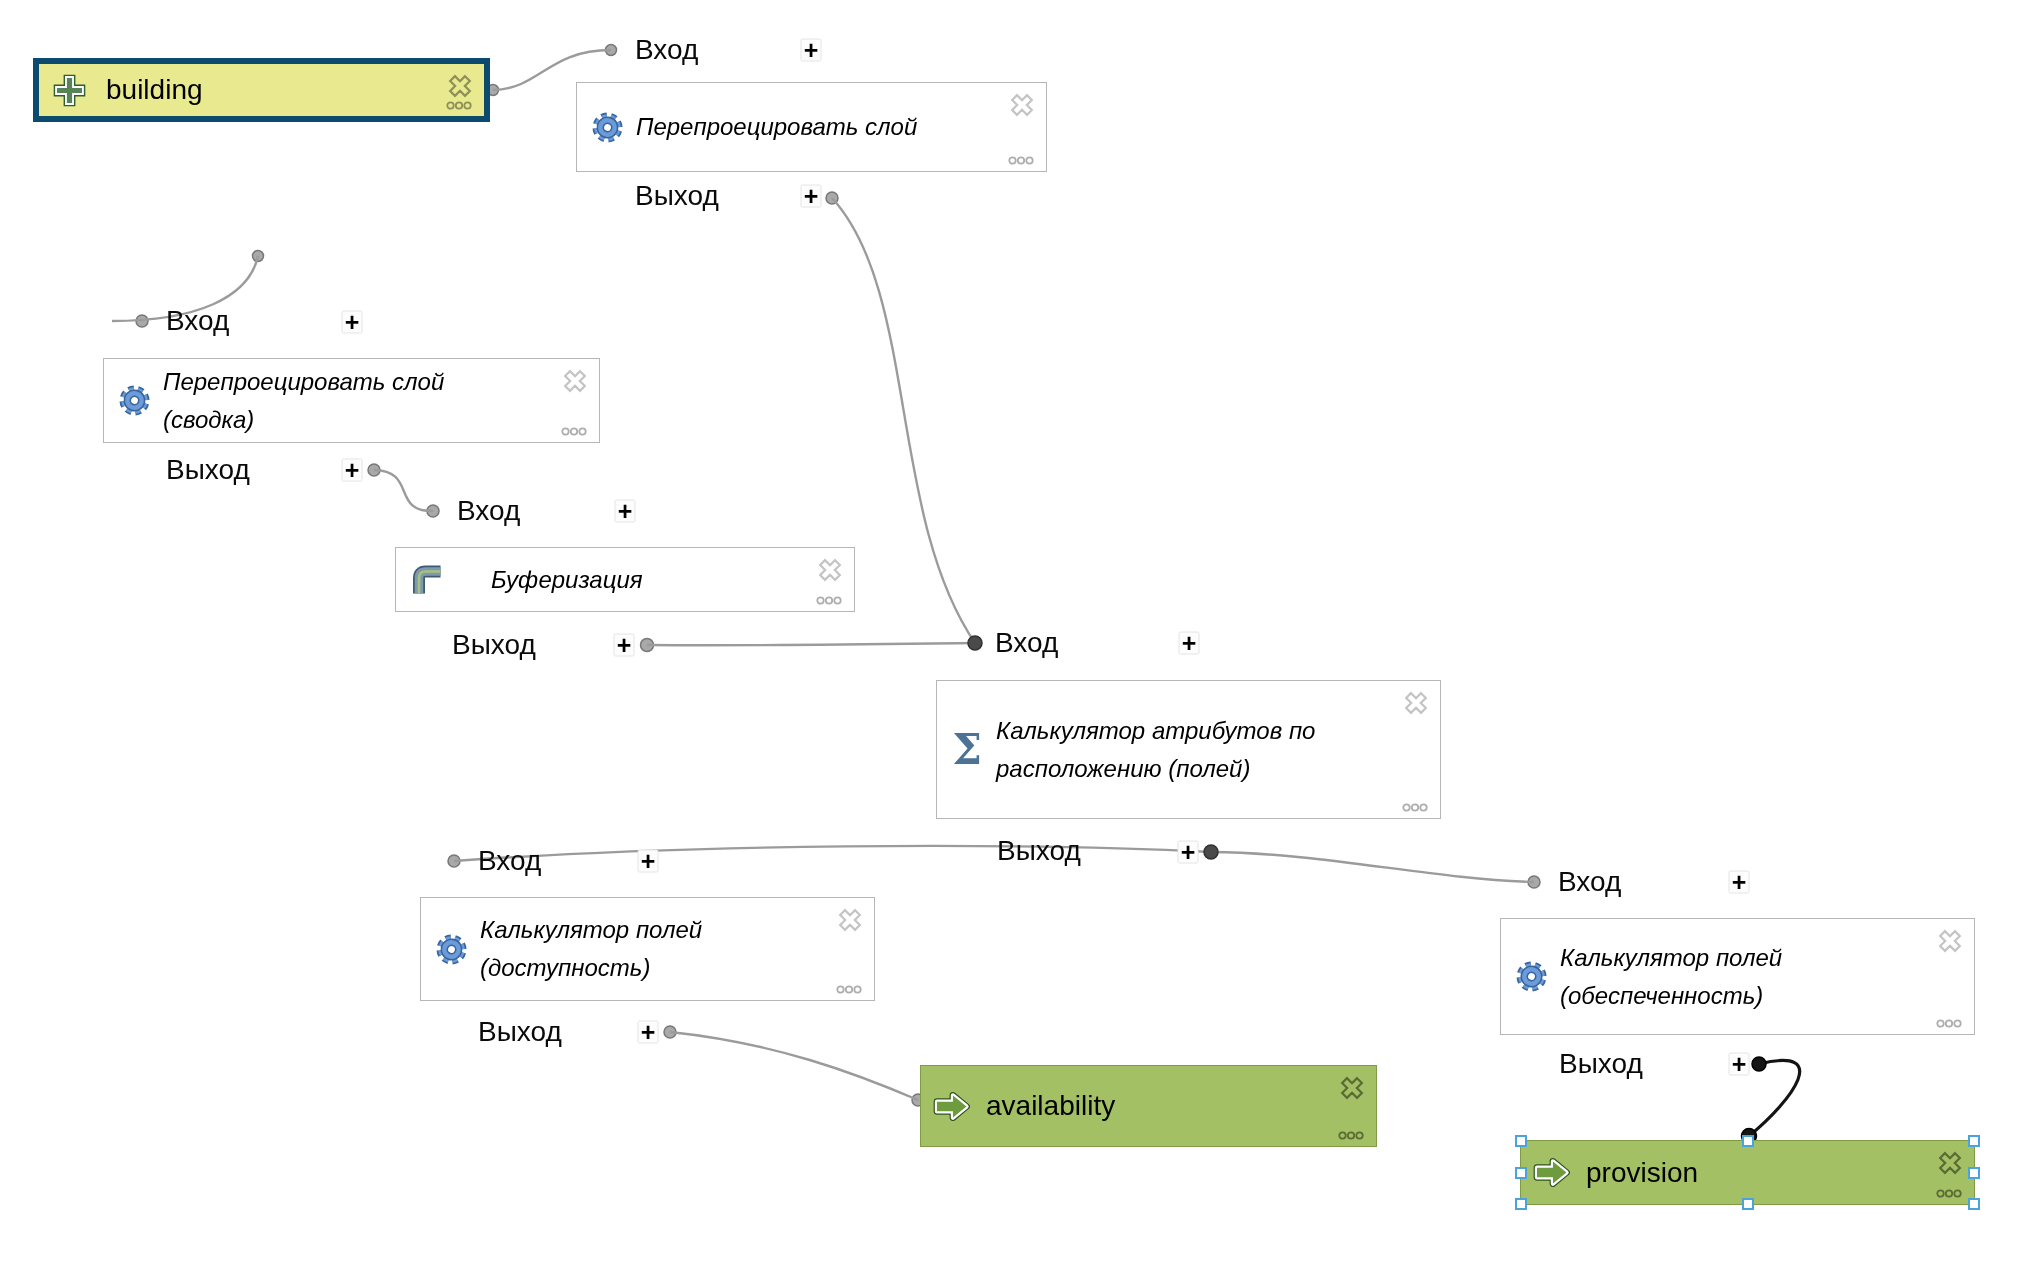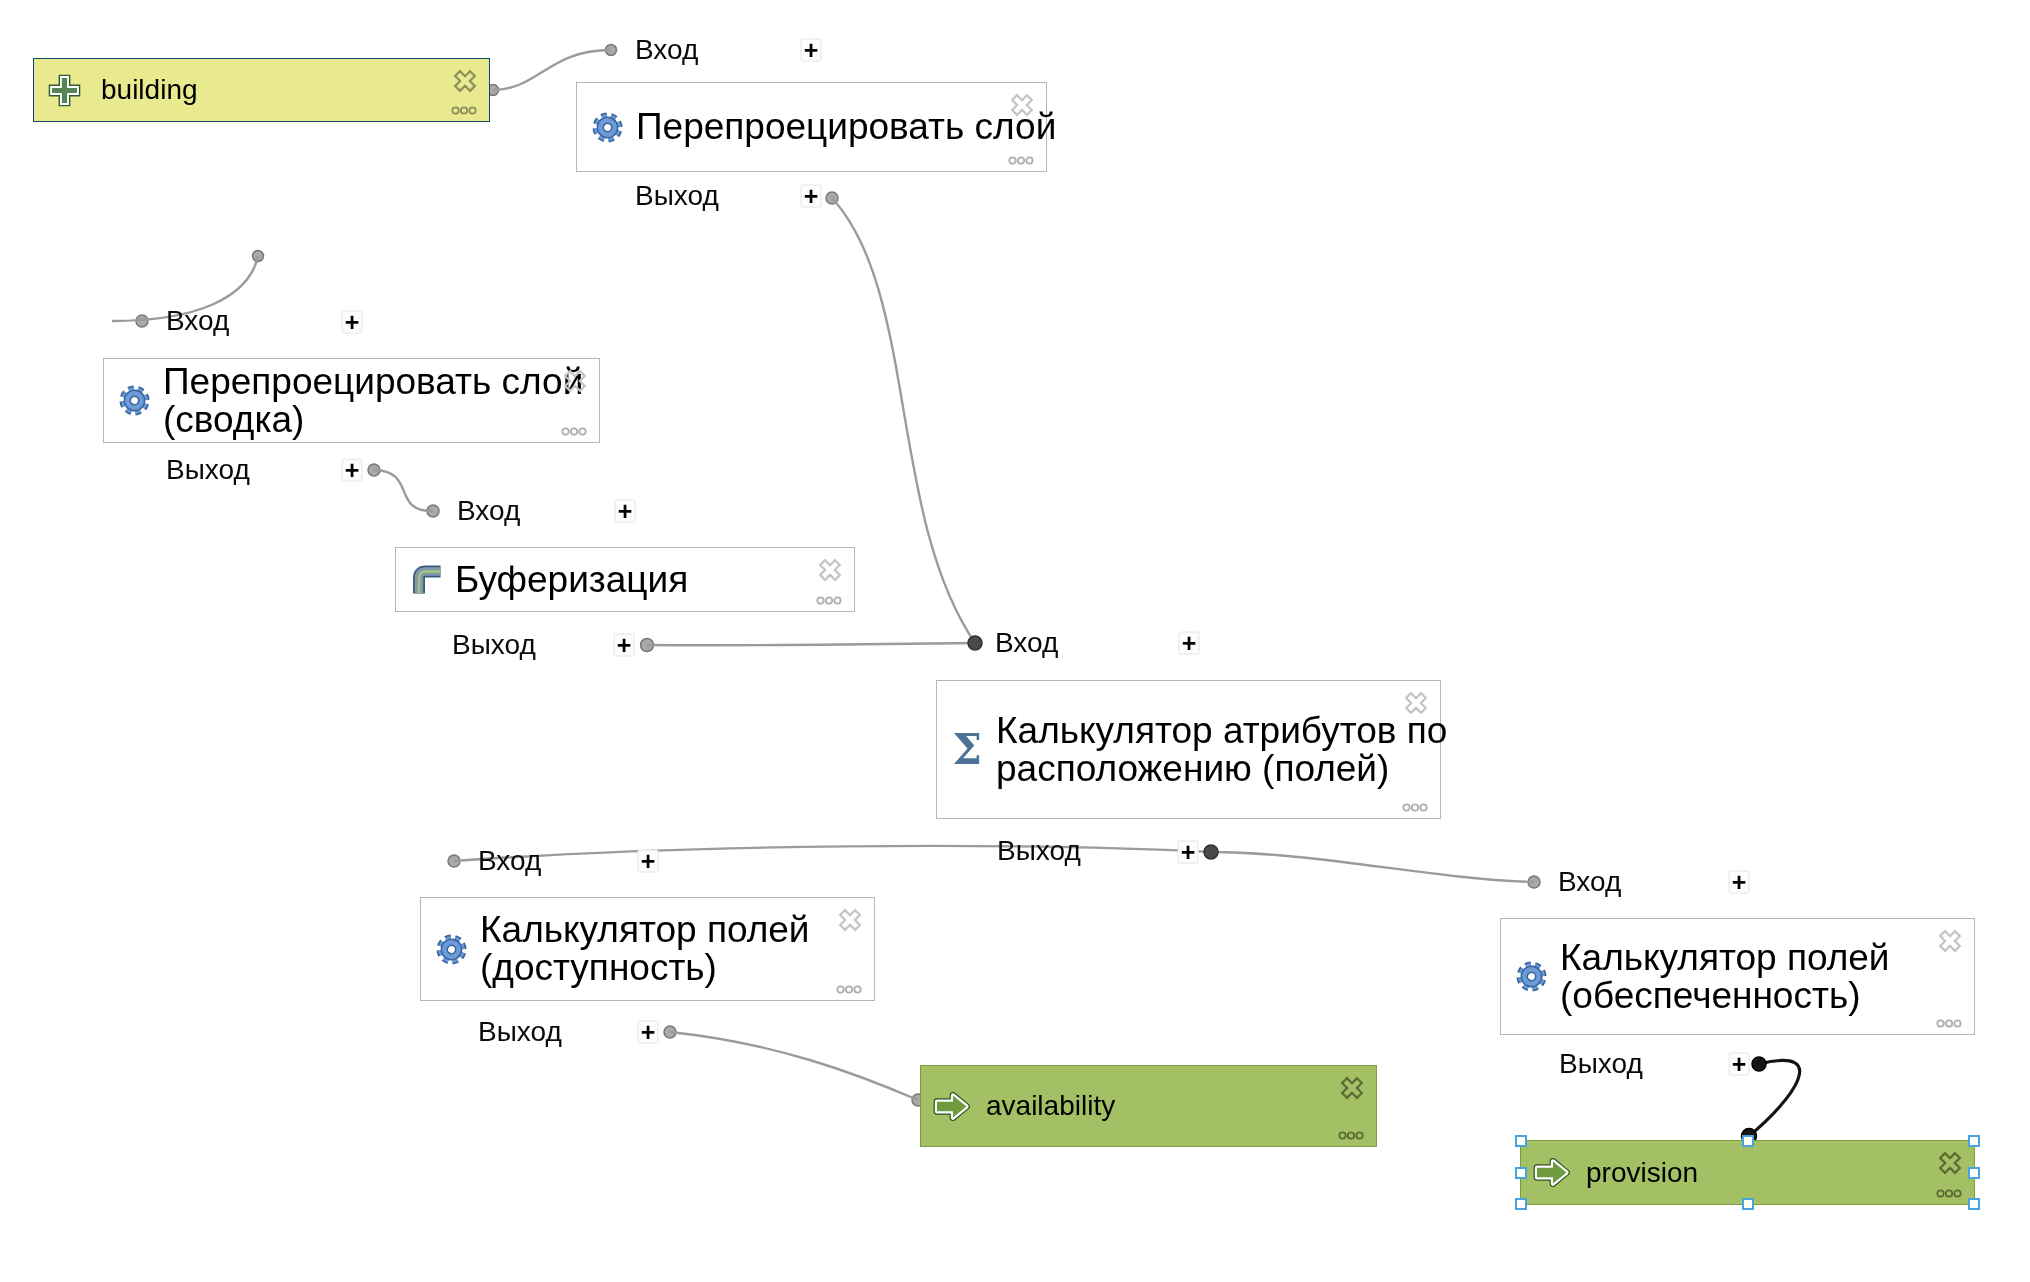--- a/index.html
+++ b/index.html
@@ -3,31 +3,31 @@
 <meta charset="utf-8">
 <title>Model Designer Canvas</title>
 <style>
   html,body{margin:0;padding:0;background:#ffffff;}
   #canvas{
     position:relative;width:2030px;height:1282px;background:#ffffff;overflow:hidden;
     font-family:"Liberation Sans", sans-serif;
   }
   #links-layer{position:absolute;left:0;top:0;}
   .node{position:absolute;box-sizing:border-box;display:flex;align-items:center;}
-  .node-input{background:#e9e98f;border:1px solid #0c4a6e;}
+  .node-input{background:#e9e98f;border:6px solid #0c4a6e;}
   .node-algorithm{background:#ffffff;border:1px solid #b6b6b6;}
   .node-output{background:#a3c064;border:1px solid #7f9c45;}
   .node-icon{flex:0 0 auto;display:flex;align-items:center;justify-content:center;}
   .node-input .node-icon{margin-left:14px;}
   .node-algorithm .node-icon{width:42px;margin-left:9px;}
   .node-output .node-icon{margin-left:12px;}
   .node-label{font-size:28px;color:#000;white-space:nowrap;}
   .node-input .node-label{margin-left:20px;}
   .node-output .node-label{margin-left:16px;}
-  .node-title{font-size:37px;color:#000;line-height:38px;margin-left:8px;white-space:nowrap;}
+  .node-title{font-size:24px;color:#000;line-height:38px;margin-left:8px;white-space:nowrap;font-style:italic;}
   .sigma{font-family:"DejaVu Serif", serif;font-size:42px;font-weight:bold;color:#4c7396;line-height:1;}
   .x-btn{position:absolute;top:9px;right:11px;width:26px;height:26px;cursor:pointer;}
   .dots-btn{position:absolute;bottom:8px;right:12px;width:26px;height:11px;cursor:pointer;}
   .port-label{position:absolute;transform:translateY(-50%);font-size:28px;color:#0a0a0a;white-space:nowrap;}
   .plus-btn{
     position:absolute;width:19px;height:21px;transform:translate(-50%,-50%);
     background:#fdfdfd;border:1px solid #e4e4e4;border-radius:2px;
     display:flex;align-items:center;justify-content:center;
     font-size:25px;font-weight:600;color:#000;line-height:1;cursor:pointer;
   }
@@ -131,21 +131,21 @@
     <path transform="rotate(45)" d="M -3.4,-10.5 H 3.4 V -3.4 H 10.5 V 3.4 H 3.4 V 10.5 H -3.4 V 3.4 H -10.5 V -3.4 H -3.4 Z" fill="none" stroke="#c4c4c4" stroke-width="2.2"></path>
         </svg></span>
       <span class="dots-btn"><svg width="26" height="11" viewBox="0 0 26 11">
     <g fill="none" stroke="#aeaeae" stroke-width="1.8">
       <circle cx="4.5" cy="5.5" r="3.2"></circle>
             <circle cx="13" cy="5.5" r="3.2"></circle>
             <circle cx="21.5" cy="5.5" r="3.2"></circle>
     </g>
         </svg></span>
     </div>
-    <div class="node node-algorithm" style="left: 395px; top: 547px; width: 460px; height: 65px;">
+    <div class="node node-algorithm" style="left: 395px; top: 547px; width: 460px; height: 65px; gap: 36px;">
       <span class="node-icon">
         <svg width="31" height="31" viewBox="-15.5 -15.5 31 31">
     <path d="M -7.5,14 L -7.5,-1.5 Q -7.5,-8 -1,-8 L 14,-8" fill="none" stroke="#3c5a74" stroke-width="12"></path>
     <path d="M -7.5,14 L -7.5,-1.5 Q -7.5,-8 -1,-8 L 14,-8" fill="none" stroke="#7e98ad" stroke-width="8.5"></path>
     <path d="M -7.5,14 L -7.5,-1.5 Q -7.5,-8 -1,-8 L 14,-8" fill="none" stroke="#a8c17e" stroke-width="2.6"></path>
         </svg>
       </span>
       <div class="node-title">
         <div class="title-line">Буферизация</div>
       </div>

